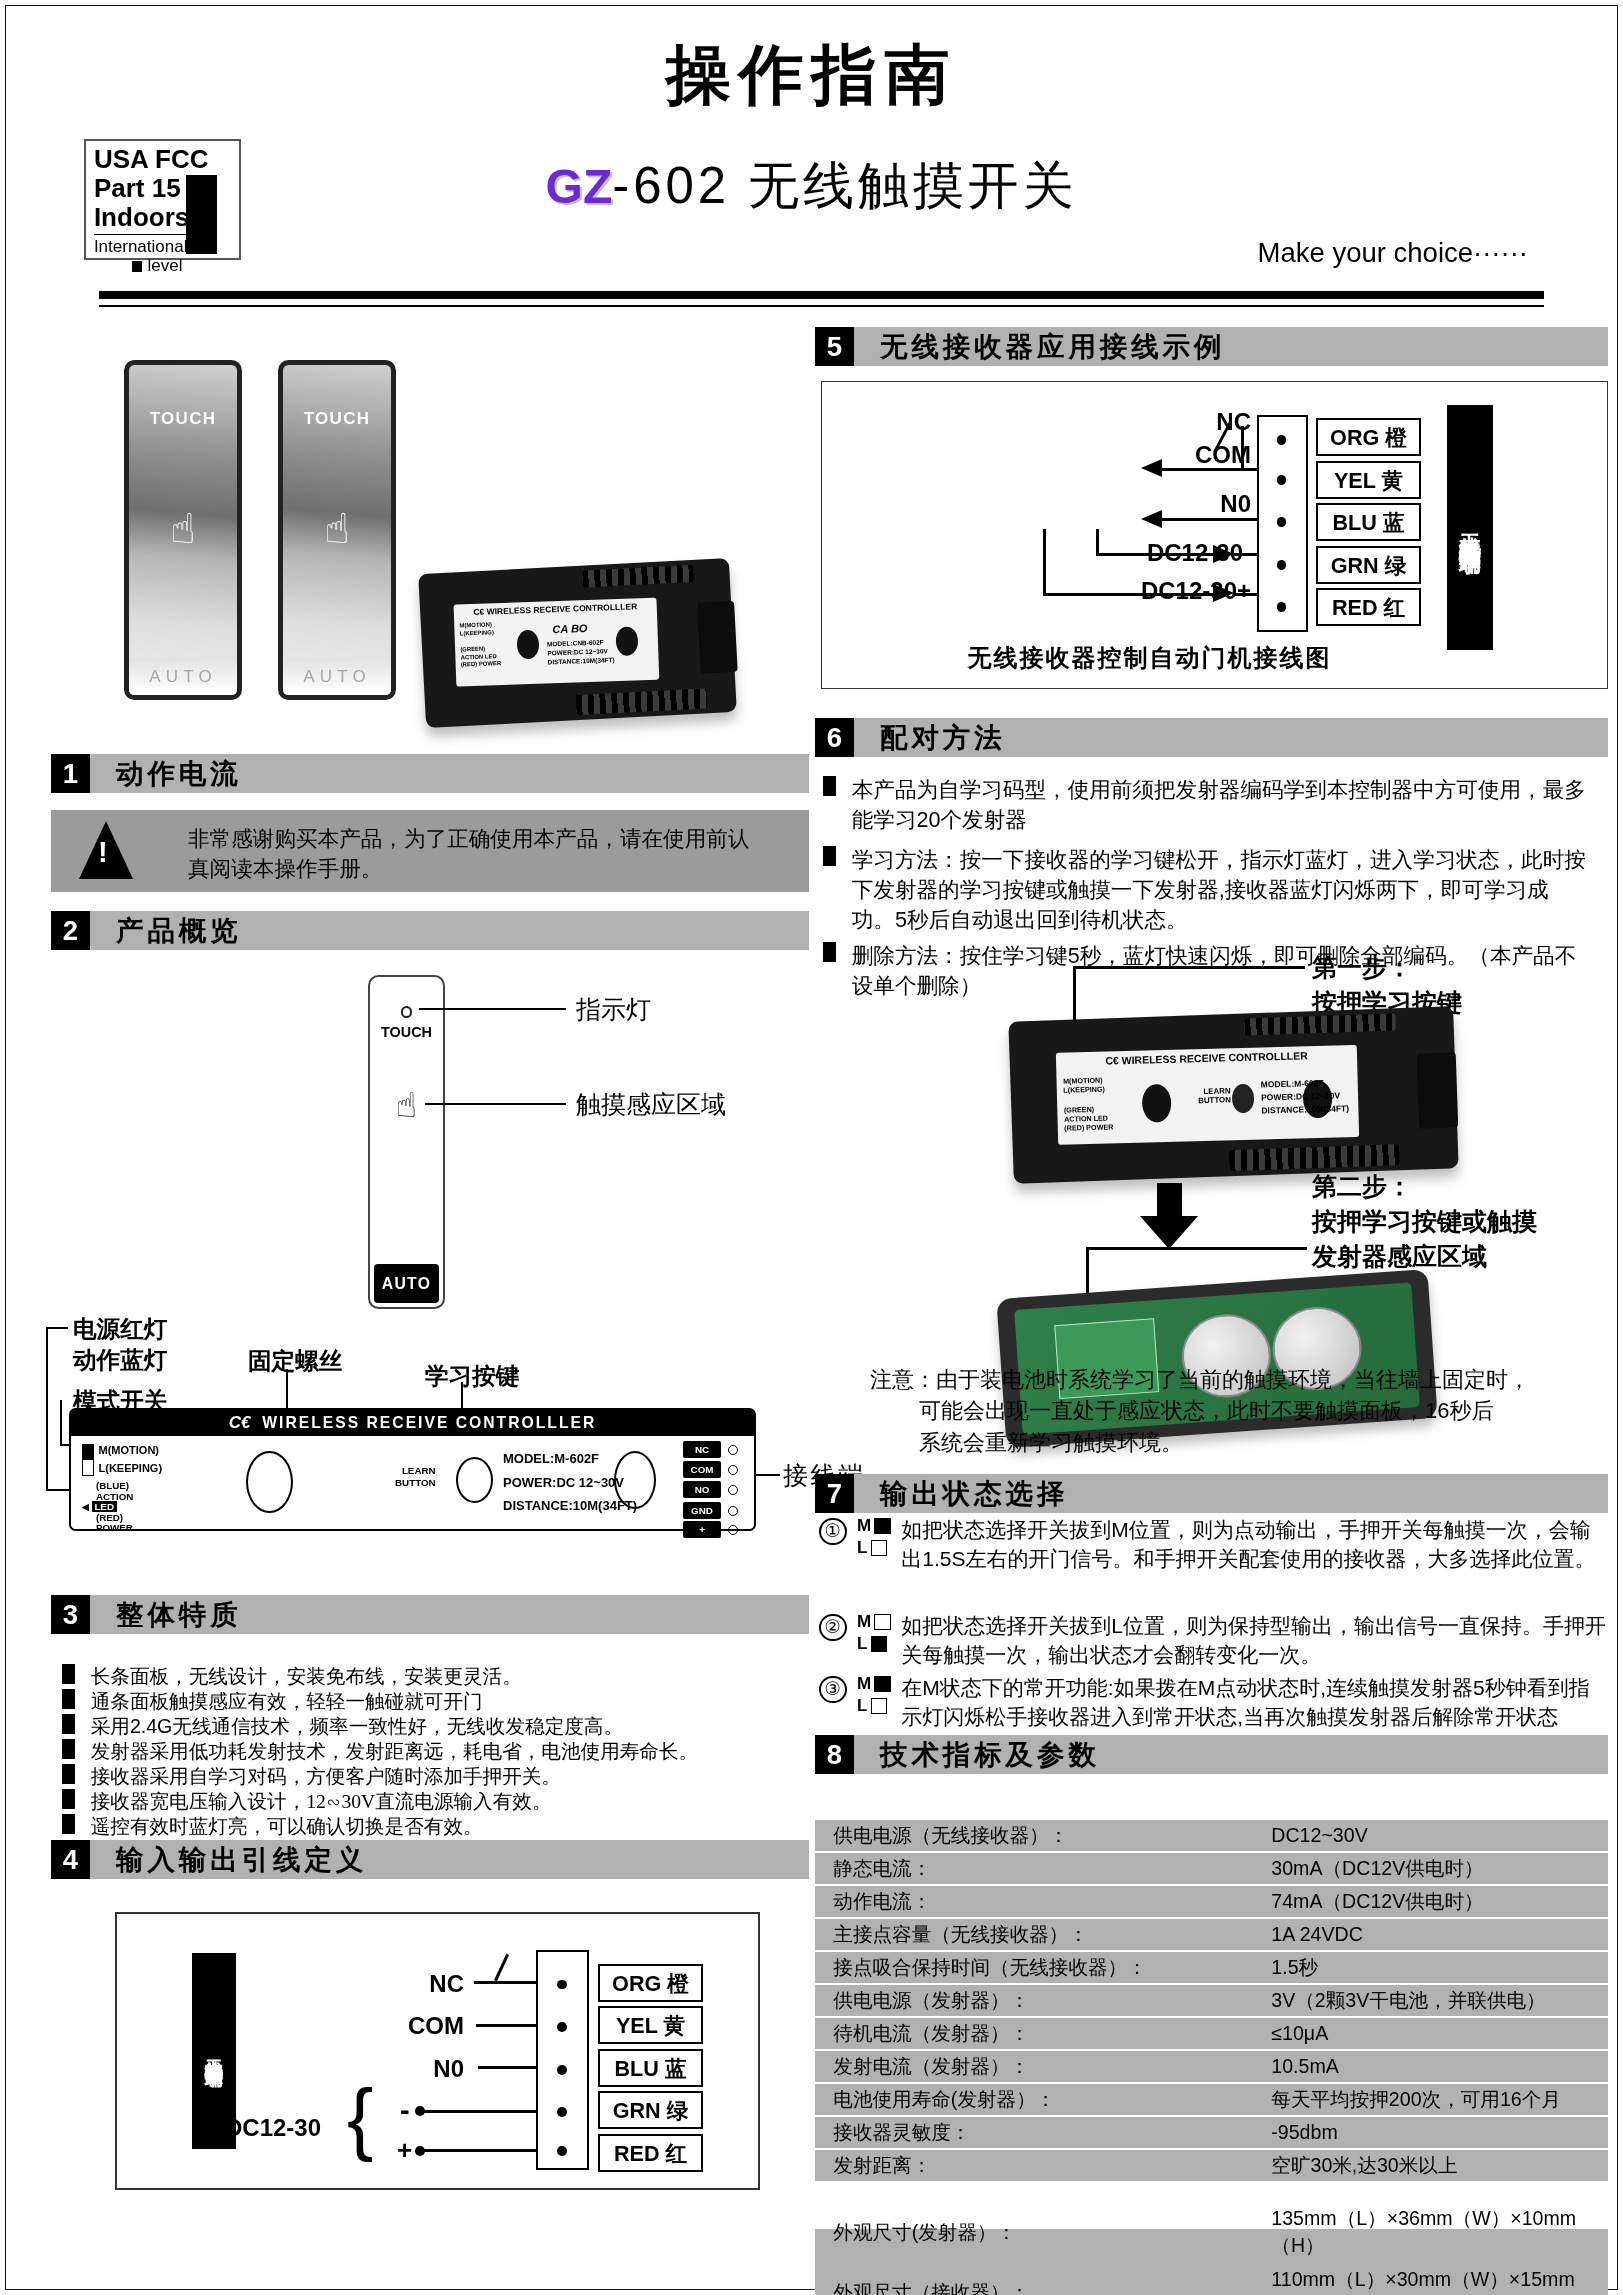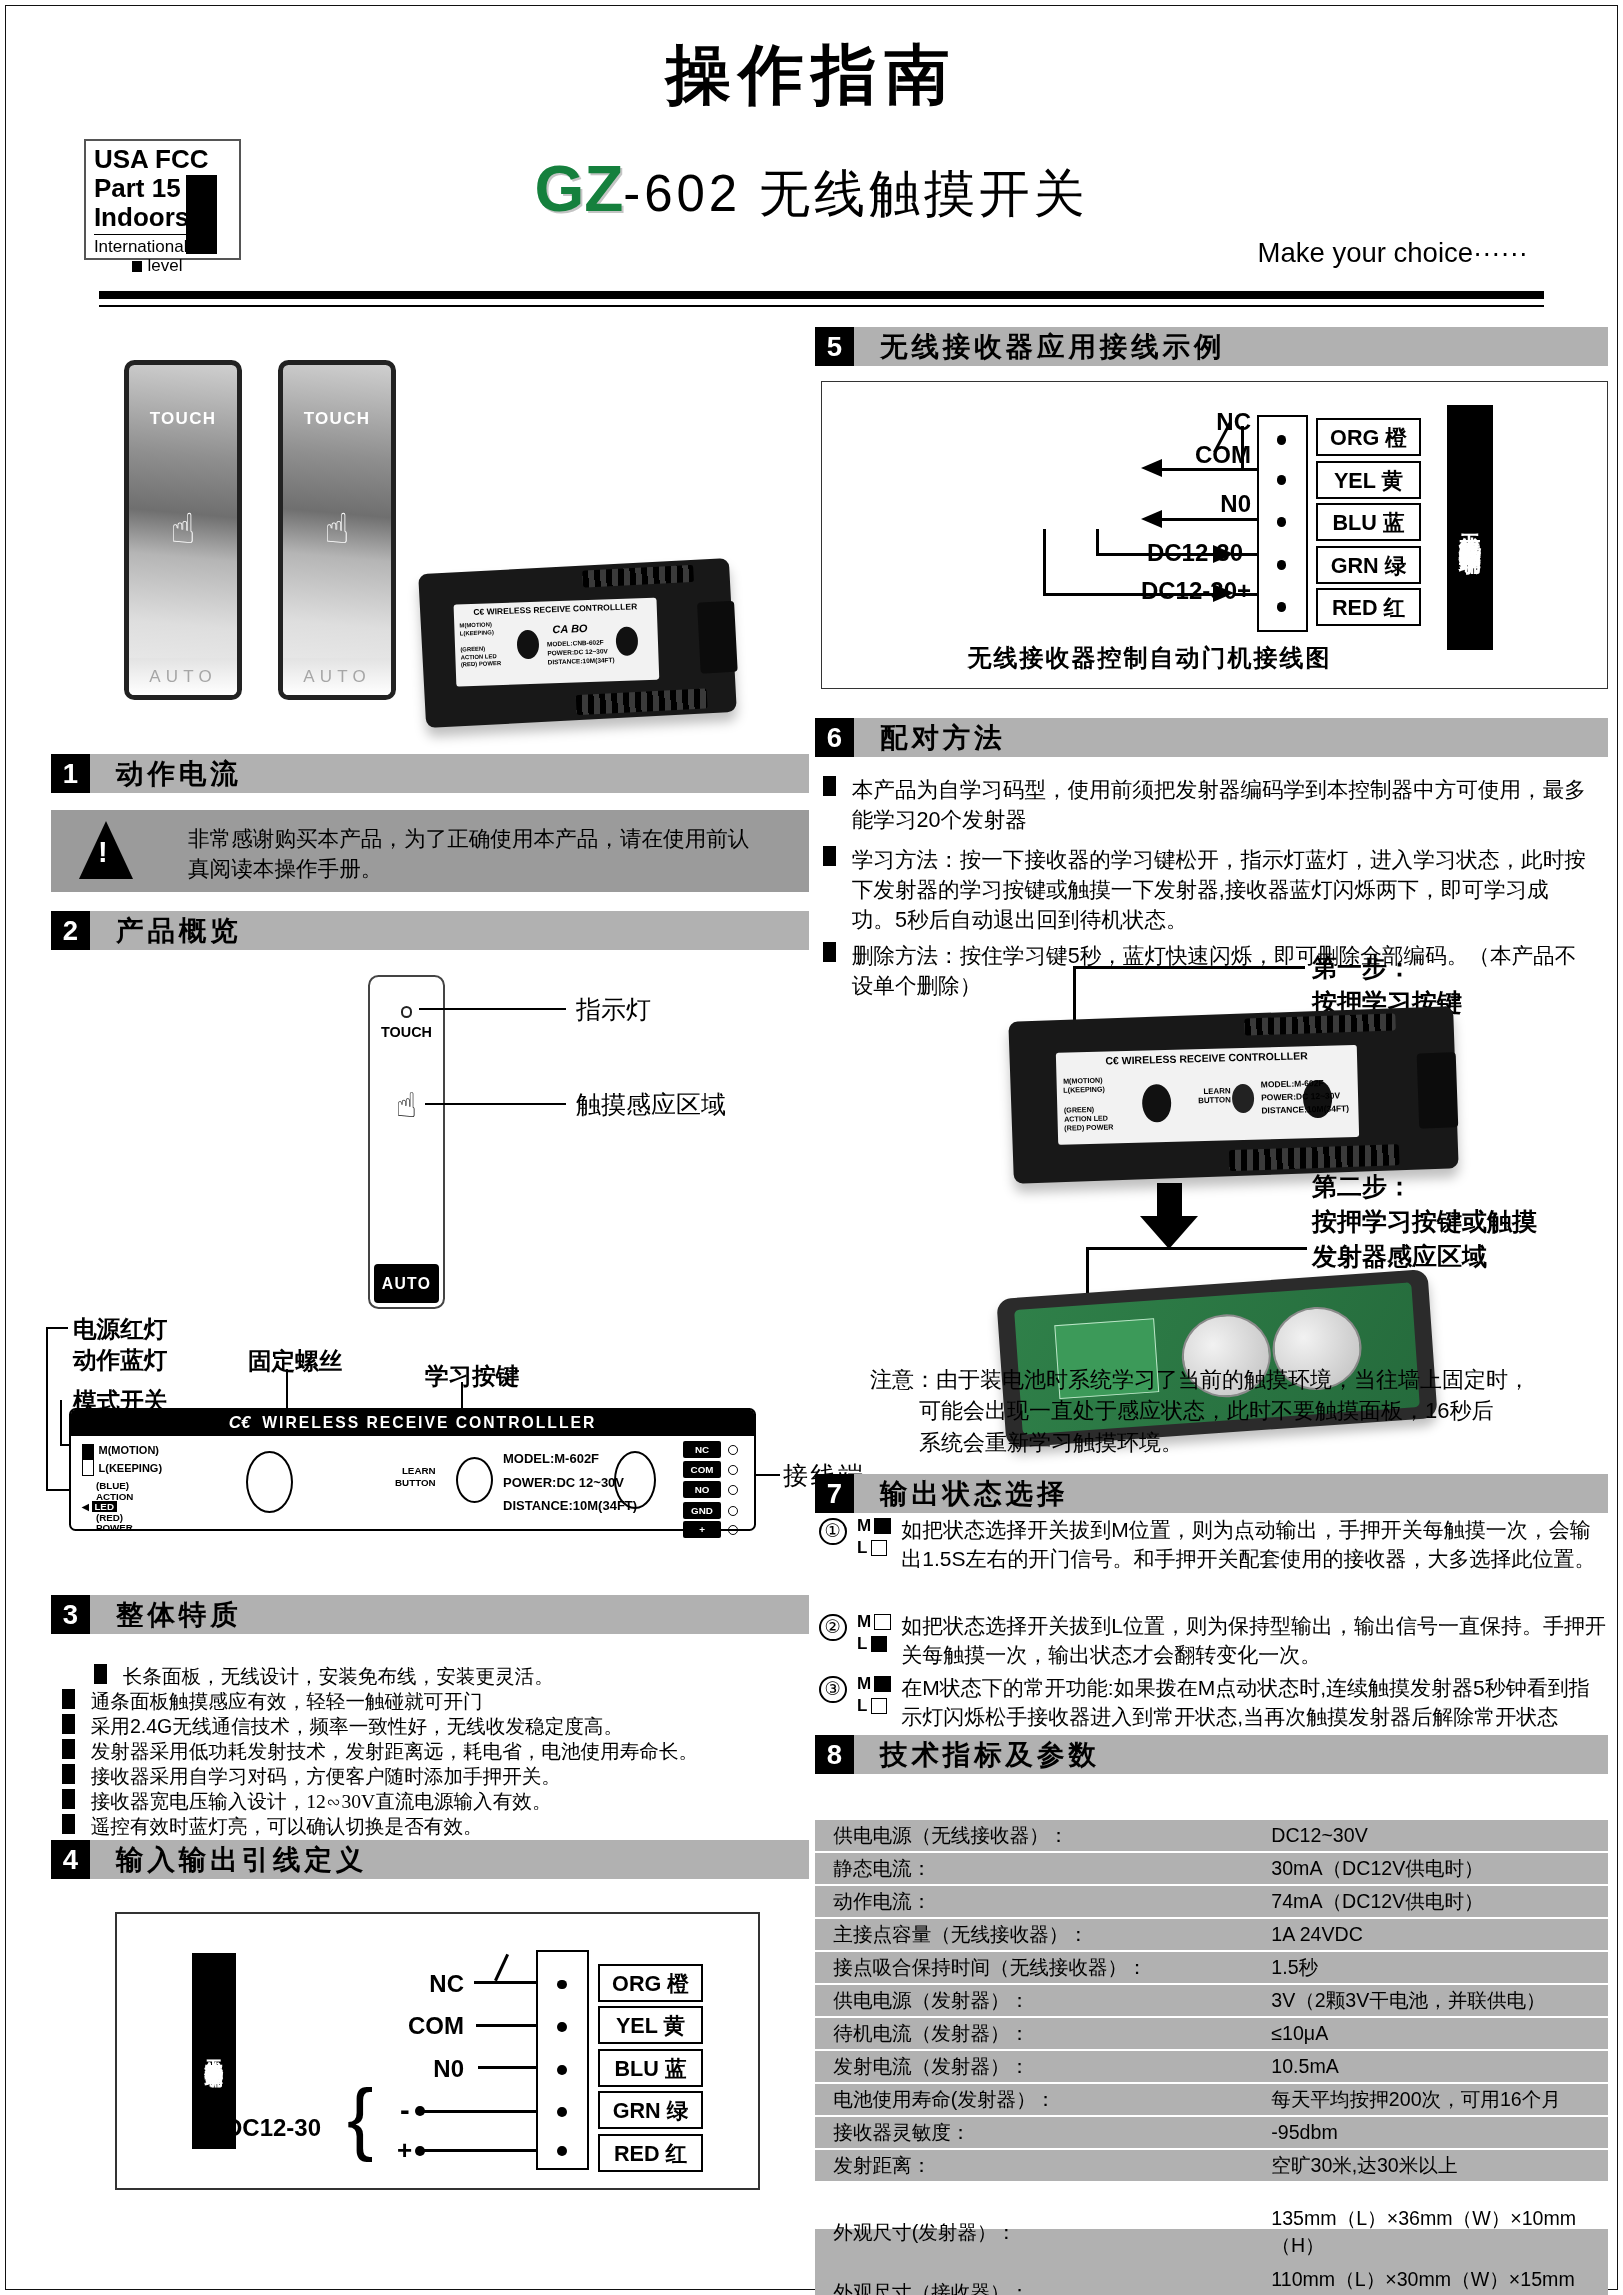--- a/index.html
+++ b/index.html
@@ -118,21 +118,21 @@
     <div class="sm">International</div>
     <div class="lvlrow">
         <span class="lvlsq"></span>
       <span class="sm">level</span>
       </div>
     <div class="bar"></div>
   </div>
 
   <div class="abs b" style="left:0;right:0;top:31px;text-align:center;font-size:65px;letter-spacing:7.9px;">操作指南</div>
   <div class="abs" style="left:0;right:0;top:152px;text-align:center;white-space:nowrap;">
-    <span class="b" style="font-size:64px;color:#15803d;text-shadow:2px 2px 0 #c4c4c4;">GZ</span><span style="font-size:51px;letter-spacing:3.9px;margin-top:8px;">-602 无线触摸开关</span>
+    <span class="b" style="font-size:48px;color:#6d28d9;text-shadow:2px 2px 0 #c4c4c4;">GZ</span><span style="font-size:51px;letter-spacing:3.9px;margin-top:8px;">-602 无线触摸开关</span>
   </div>
   <div class="abs" style="right:95px;top:237px;font-size:27.5px;">Make your choice······</div>
   <div class="line" style="left:99px;right:79px;top:291px;height:7.9px;"></div>
   <div class="line" style="left:99px;right:79px;top:305px;height:2px;"></div>
 
   <div class="abs" style="left:52px;top:314px;width:753px;height:432px;">
     <div class="tpanel" style="left:72px;top:46px;">
       <div class="ptouch">TOUCH</div>
       <div class="phand">☝</div>
       <div class="pauto">AUTO</div>
@@ -250,21 +250,21 @@
     <div class="tcirc" style="top:96px;"></div>
     <div class="tcirc" style="top:115px;"></div>
   </div>
   <div class="line" style="left:756px;top:1474px;width:23.6px;height:2px;"></div>
   <div class="dlabel" style="left:783px;top:1459px;letter-spacing:2.6px;">接线端</div>
 
   <div class="sec secL" style="top:1595px;">
     <div class="num">3</div>
     <div class="t">整体特质</div>
   </div>
-  <div class="feat" style="top:1663px;margin-left:32px;">
+  <div class="feat" style="top:1663px;">
       <span class="bsq"></span>
       <span>长条面板，无线设计，安装免布线，安装更灵活。</span>
     </div>
   <div class="feat" style="top:1688px;">
       <span class="bsq"></span>
       <span>通条面板触摸感应有效，轻轻一触碰就可开门</span>
     </div>
   <div class="feat" style="top:1713px;">
       <span class="bsq"></span>
       <span>采用2.4G无线通信技术，频率一致性好，无线收发稳定度高。</span>

